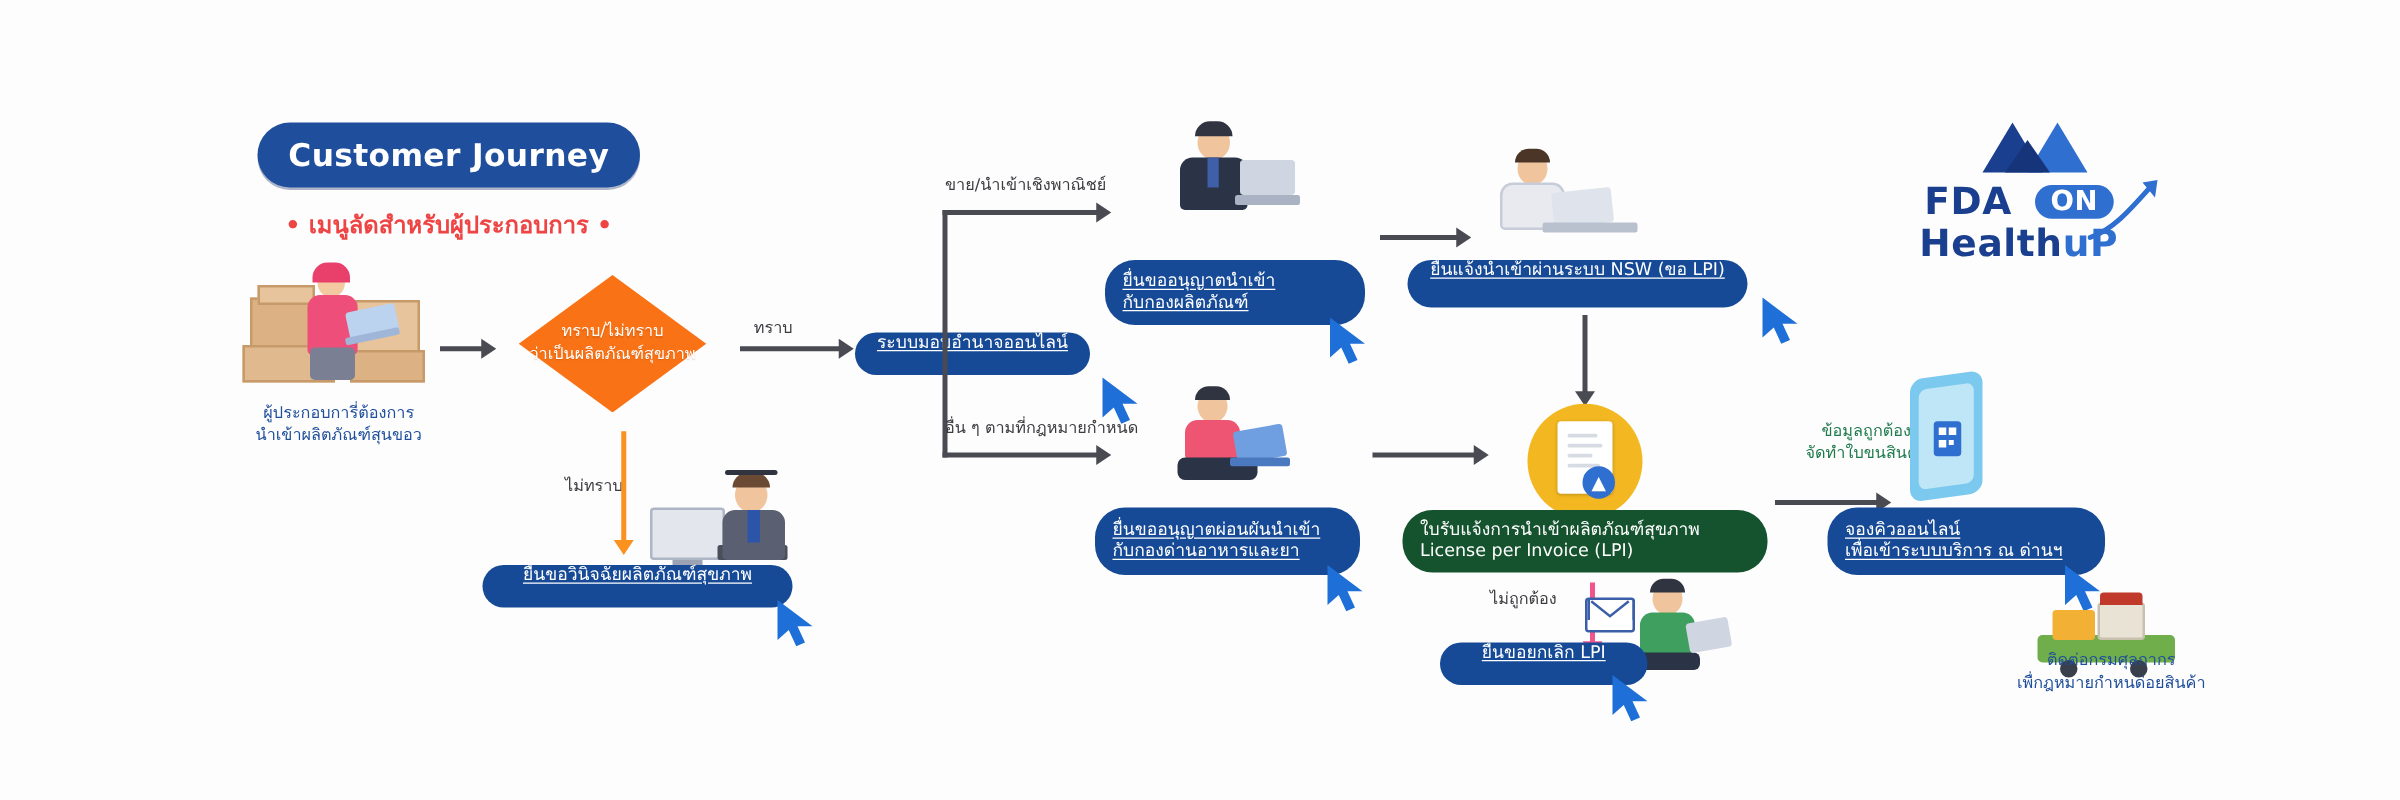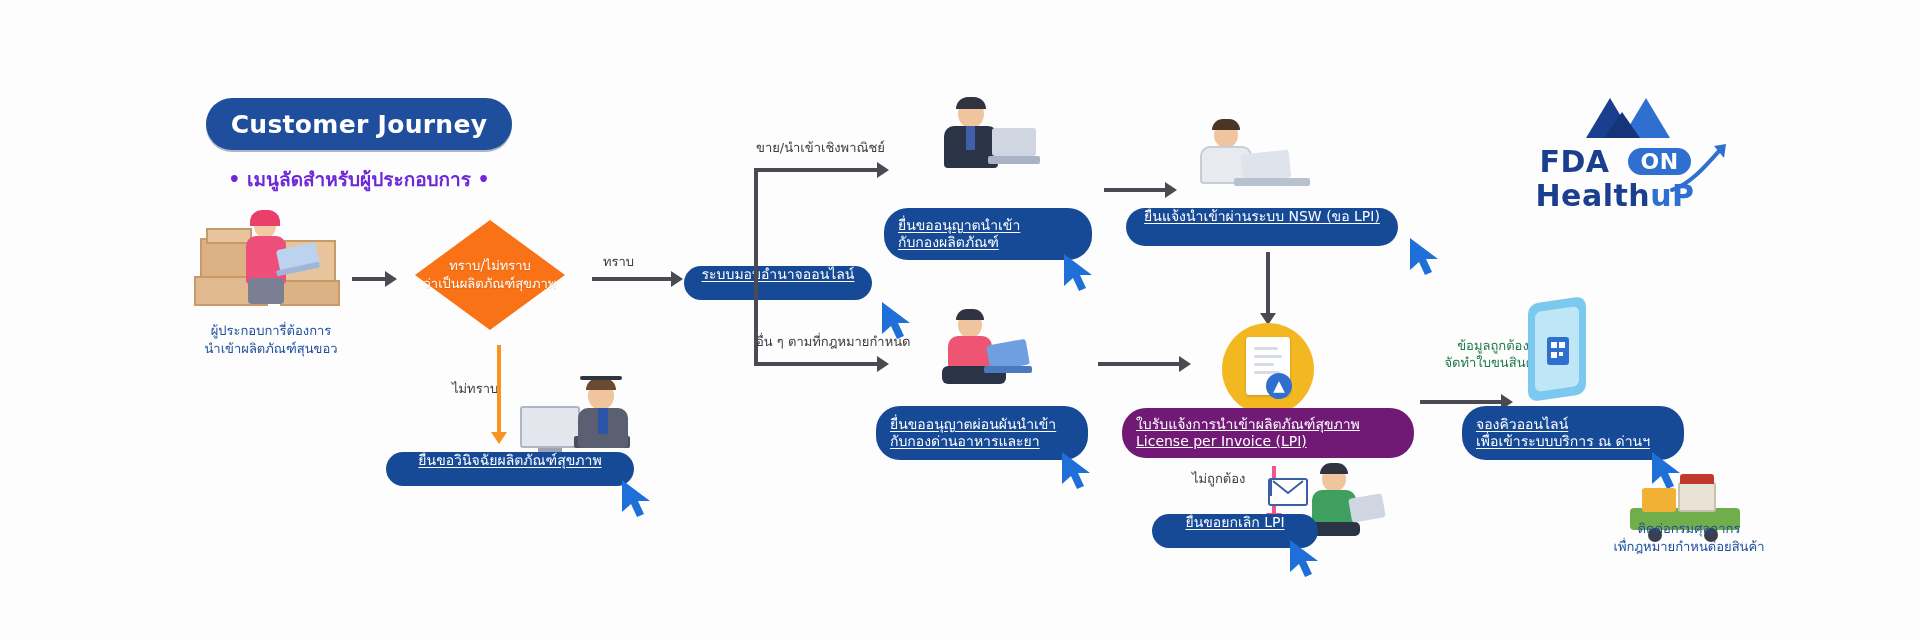--- a/index.html
+++ b/index.html
@@ -18,32 +18,32 @@
     left:206px;top:98px;width:306px;height:52px;
     background:#1f4e9c;border-radius:26px;
     display:flex;align-items:center;justify-content:center;
     box-shadow:0 2px 0 rgba(20,50,100,.35);
   }
   #title-pill span{
     color:#ffffff;font-size:25px;font-weight:bold;letter-spacing:.3px;
   }
   #subtitle{
     left:206px;top:164px;width:306px;
-    text-align:center;color:#6d28d9;font-size:19px;font-weight:bold;
+    text-align:center;color:#ef4444;font-size:19px;font-weight:bold;
   }
 
   
   .pill{
     border-radius:24px;display:flex;align-items:flex-start;justify-content:center;
     text-align:center;color:#fff;line-height:1.22;padding:0 14px;
     box-sizing:border-box;
   }
   .pill .ln{display:block;}
   .pill.dark{background:#164a96;}
-  .pill.light{background:#701a75;text-decoration:underline;}
+  .pill.light{background:#14532d;}
   .u{text-decoration:underline;text-underline-offset:2px;}
 
   
   #diamond-wrap{left:395px;top:213px;width:190px;height:124px;}
   #diamond-shape{
     position:absolute;left:20px;top:7px;width:150px;height:110px;
     background:#f97316;
     clip-path:polygon(50% 0,100% 50%,50% 100%,0 50%);
   }
   #diamond-label{

